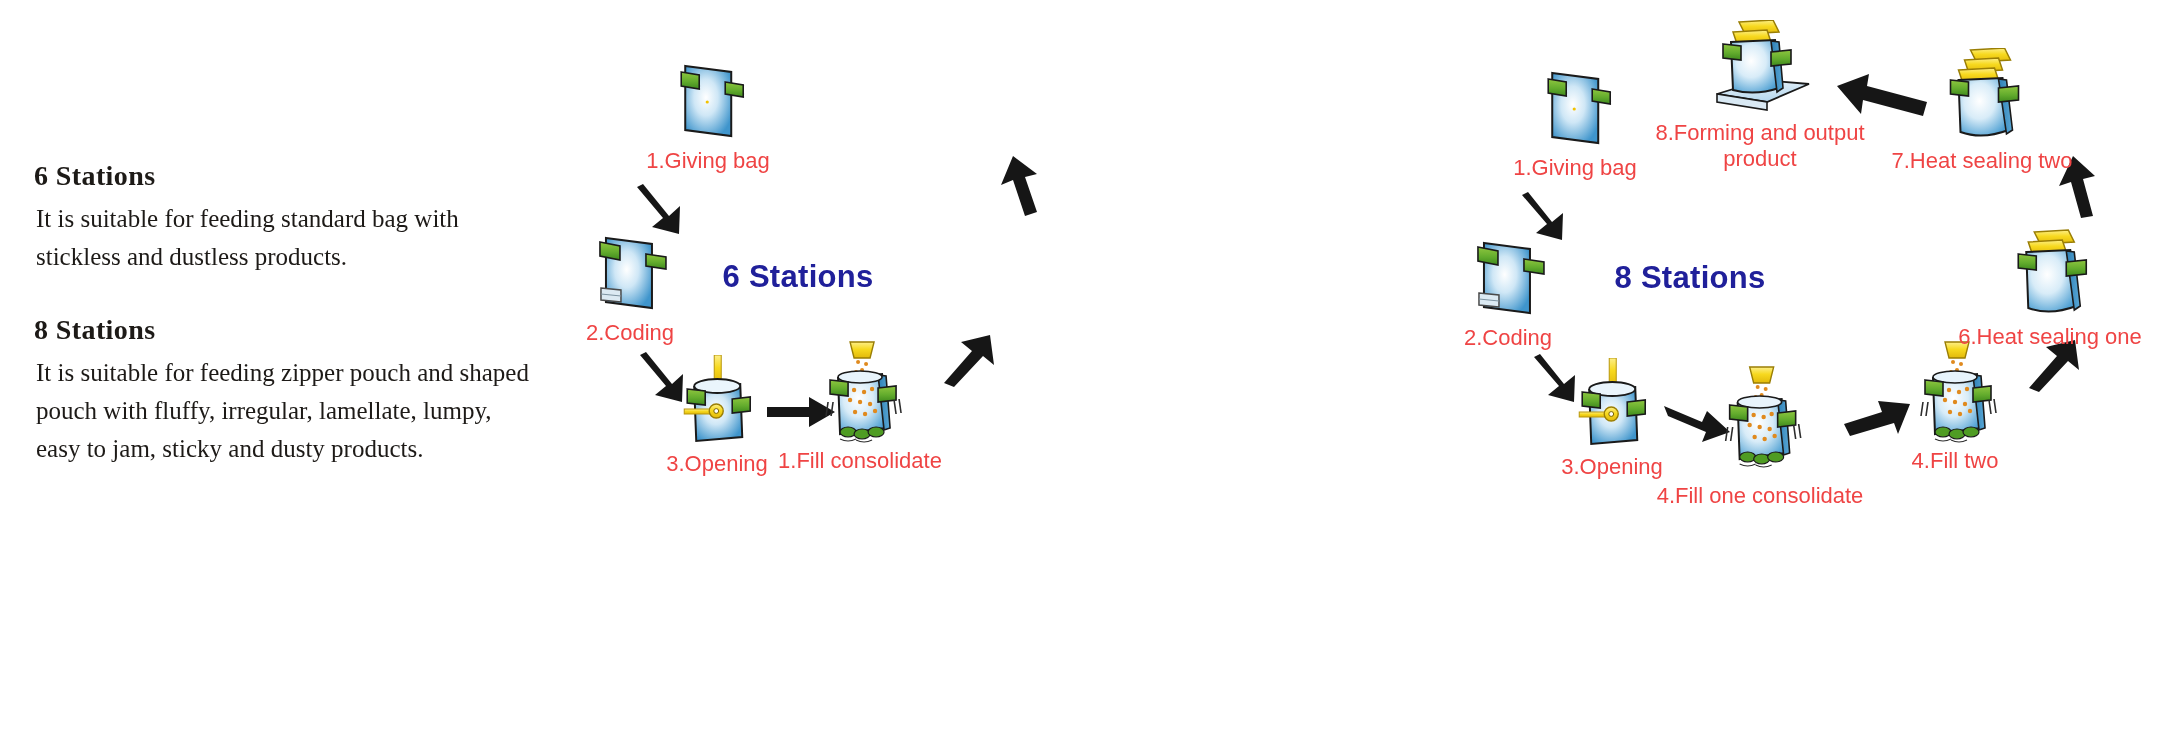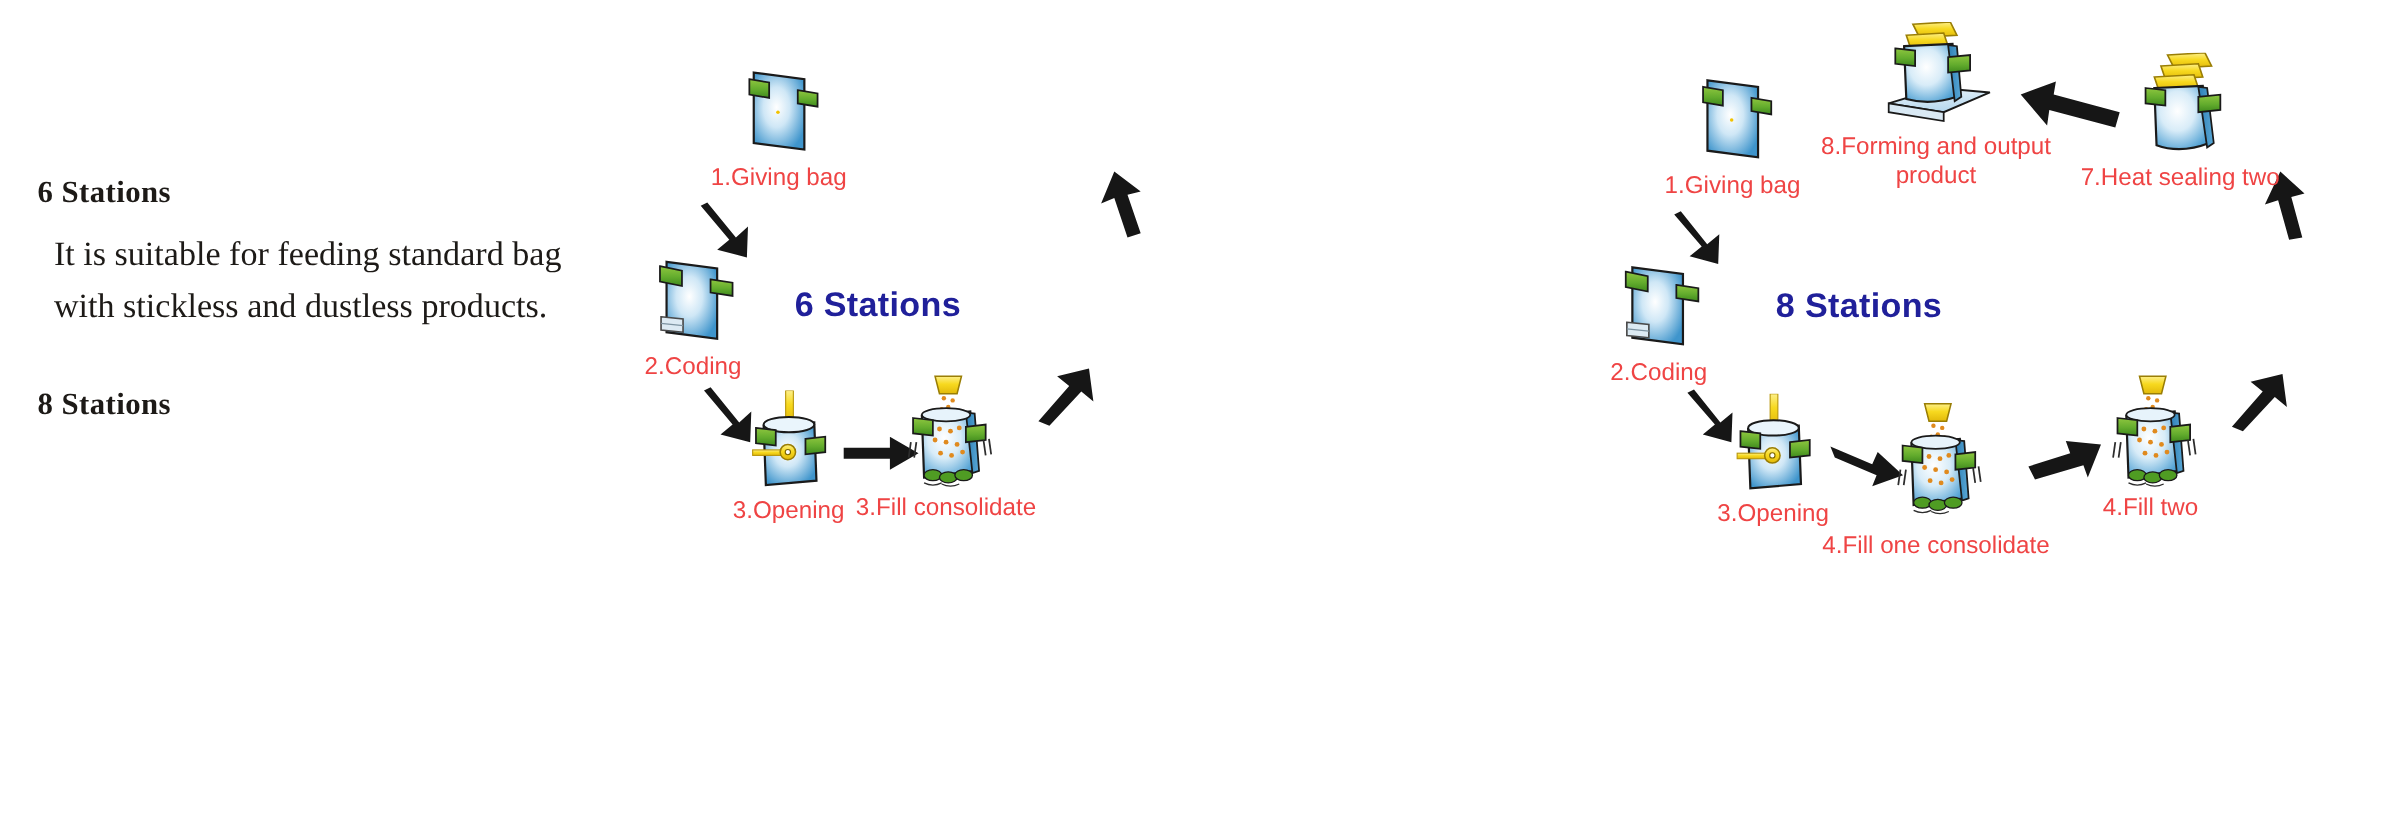--- a/index.html
+++ b/index.html
@@ -21,23 +21,23 @@
     color:#1d1a17;
   }
   .tp-heading{
     font-size:28px;
     font-weight:bold;
     letter-spacing:.4px;
     margin:0 0 8px 0;
     line-height:1.15;
   }
   .tp-body{
-    font-size:31px;
+    font-size:25px;
     line-height:1.52;
-    margin:15px;
+    margin:2px;
   }
   .tp-gap{height:36px;}
 
   
   .diagram{position:absolute;top:0;height:745px;}
   .center-title{
     position:absolute;
     font-family:"Liberation Sans", sans-serif;
     font-weight:bold;
     font-size:31px;
@@ -105,20 +105,21 @@
 <div class="root">
 
   <div class="text-panel">
 
     <h2 class="tp-heading">6 Stations</h2>
     <p class="tp-body">It is suitable for feeding standard bag with stickless and dustless products.</p>
 
     <div class="tp-gap"></div>
 
     <h2 class="tp-heading">8 Stations</h2>
+    <p class="tp-body">It is suitable for feeding zipper pouch and shaped pouch with fluffy, irregular, lamellate, lumpy, easy to jam, sticky and dusty products.</p>
   </div>
 
   <div class="diagram" style="left:600px;width:470px;">
 
     <div class="center-title" style="left:198px;top:277px;">6 Stations</div>
 
     <div class="node" style="left:108px;top:58px;">
       <span class="icon-wrap">
         <svg width="78" height="86" viewBox="0 0 78 86">
           <polygon points="16,8 62,14 62,78 16,72" fill="url(#bagGrad)" stroke="#1a1a1a" stroke-width="2"></polygon>
@@ -215,21 +216,21 @@
             <ellipse cx="36" cy="92" rx="8" ry="5"></ellipse>
             <ellipse cx="50" cy="94" rx="8" ry="5"></ellipse>
             <ellipse cx="64" cy="92" rx="8" ry="5"></ellipse>
           </g>
           <g fill="none" stroke="#2d2d2d" stroke-width="1.1">
             <path d="M28,99 Q36,103 44,99"></path>
               <path d="M44,100 Q52,104 60,100"></path>
           </g>
         </svg>
       </span>
-      <div class="caption">3.Fill consolidate</div>
+      <div class="caption">1.Fill consolidate</div>
     </div>
 
     <div class="arrow" style="left:340px;top:325px;">
       <svg width="66" height="64" viewBox="0 0 66 64">
         <path d="M4 58 L32 26 L21 17 L50 10 L54 40 L43 31 L14 62 Z" fill="#161616"></path>
       </svg>
     </div>
 
 
     <div class="arrow" style="left:395px;top:150px;">
@@ -403,20 +404,33 @@
       </span>
       <div class="caption">4.Fill two</div>
     </div>
 
     <div class="arrow" style="left:925px;top:330px;">
       <svg width="66" height="64" viewBox="0 0 66 64">
         <path d="M4 58 L32 26 L21 17 L50 10 L54 40 L43 31 L14 62 Z" fill="#161616"></path>
       </svg>
     </div>
 
+    <div class="node" style="left:950px;top:228px;">
+      <span class="icon-wrap">
+        <svg width="92" height="92" viewBox="0 0 92 92">
+          <polygon points="30,4 64,2 70,14 36,16" fill="url(#sealGrad)" stroke="#9a7e05" stroke-width="1.5"></polygon>
+          <polygon points="24,14 58,12 62,24 28,26" fill="url(#sealGrad)" stroke="#9a7e05" stroke-width="1.5"></polygon>
+          <path d="M22,24 L66,22 L72,78 Q46,88 24,80 Z" fill="url(#bagGrad2)" stroke="#1a1a1a" stroke-width="2"></path>
+          <path d="M62,23 L70,24 L76,78 L70,82 Z" fill="url(#sideGrad)" stroke="#1a1a1a" stroke-width="1.6"></path>
+          <polygon points="14,26 32,28 32,42 14,40" fill="url(#clampGrad)" stroke="#1a1a1a" stroke-width="1.6"></polygon>
+          <polygon points="62,34 82,32 82,46 62,48" fill="url(#clampGrad)" stroke="#1a1a1a" stroke-width="1.6"></polygon>
+        </svg>
+      </span>
+      <div class="caption">6.Heat sealing one</div>
+    </div>
 
     <div class="arrow" style="left:955px;top:152px;">
       <svg width="46" height="70" viewBox="0 0 46 70">
         <path d="M26 66 L16 30 L4 34 L18 4 L40 24 L28 27 L38 64 Z" fill="#161616"></path>
       </svg>
     </div>
 
     <div class="node" style="left:872px;top:48px;margin-left:10px;">
       <span class="icon-wrap">
         <svg width="92" height="96" viewBox="0 0 92 96">

